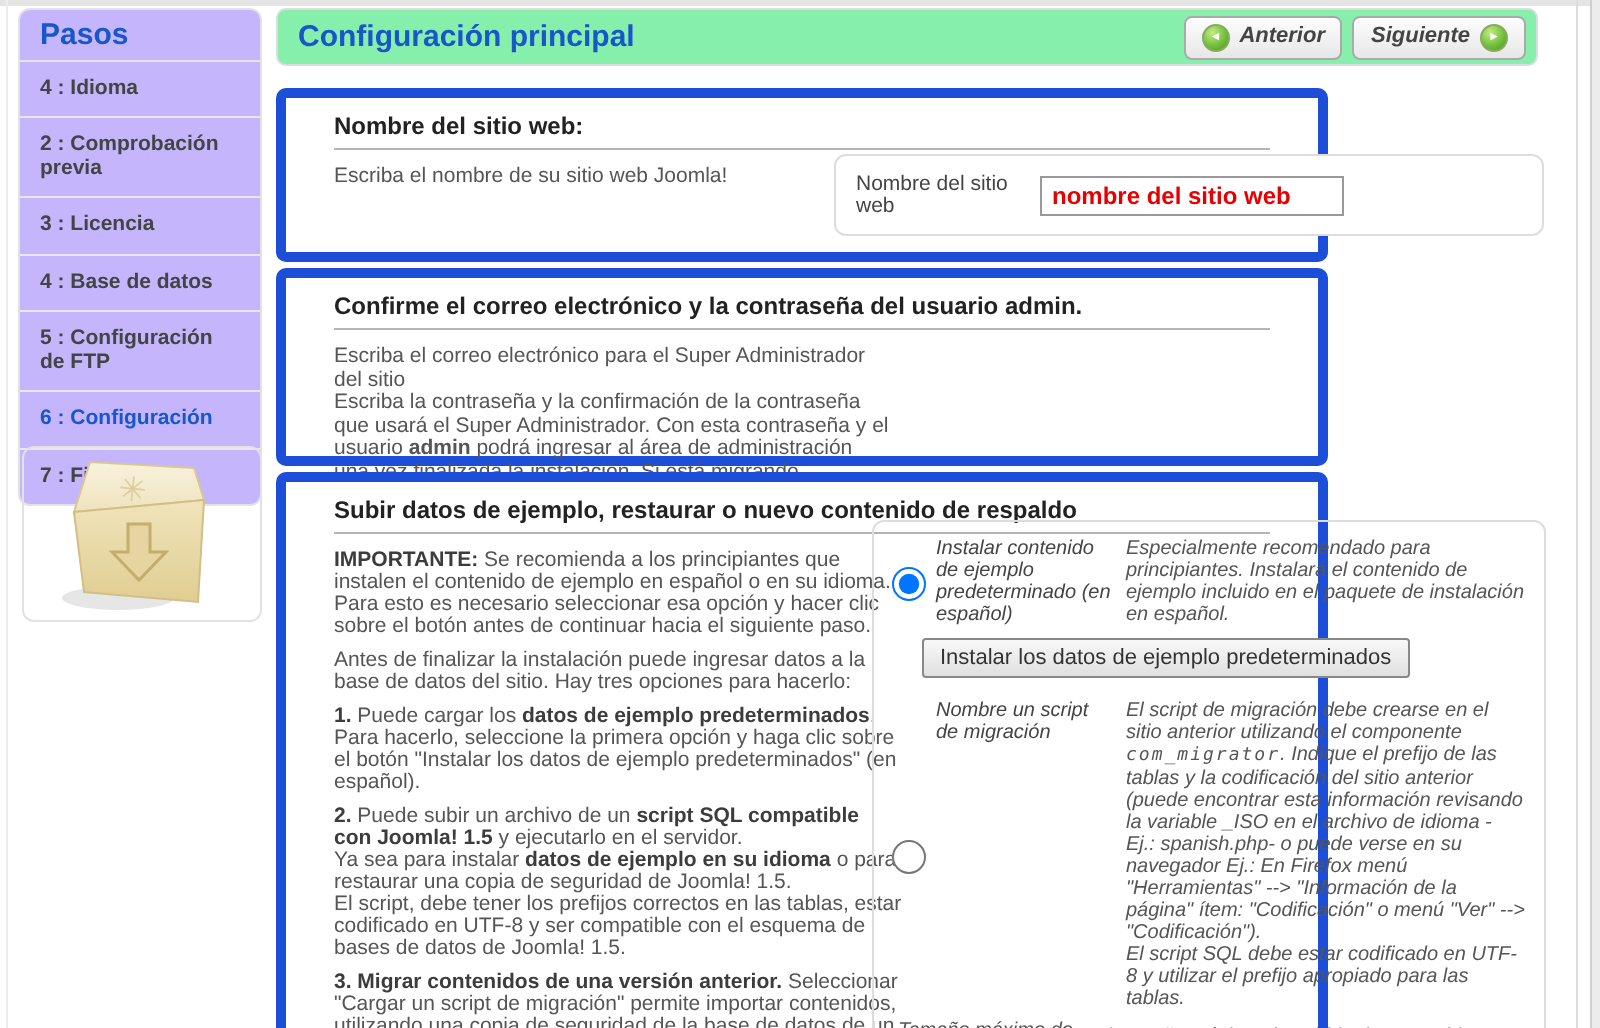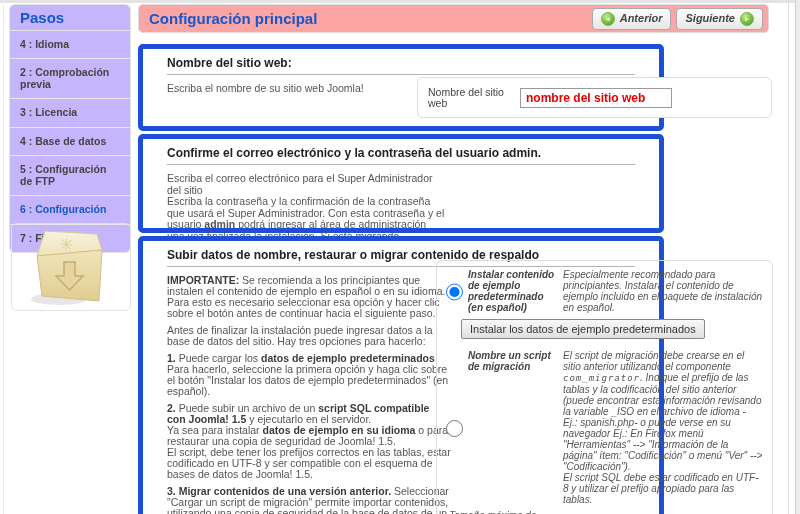--- a/index.html
+++ b/index.html
@@ -24,21 +24,21 @@
                  border: 1px solid #e2e2e2; border-radius: 6px; overflow: hidden; }
   .sidebar-title { color: #1757c8; font-size: 15px; font-weight: bold; padding: 7px 10px 6px; border-bottom: 1px solid #e5e5e5; }
   .step { padding: 8px 10px; border-bottom: 1px solid #e8e8e8; font-size: 10.5px; font-weight: bold; color: #444; }
   .step:last-child { border-bottom: none; }
   .step.active { color: #1757c8; }
   .cube-box { position: absolute; left: 11px; top: 223px; width: 120px; height: 88px;
               border: 1px solid #e2e2e2; border-radius: 6px; display: flex; align-items: center; justify-content: center; }
 
   
   .header-box { position: absolute; left: 138px; top: 4px; width: 631px; height: 29px;
-                border: 1px solid #ddd; border-radius: 5px; background: #fca5a5;
+                border: 1px solid #ddd; border-radius: 5px; background: #86efac;
                 display: flex; align-items: center; padding: 0 5px 0 10px; }
   .page-title { color: #1757c8; font-size: 15px; font-weight: bold; }
   .header-buttons { margin-left: auto; display: flex; gap: 5px; }
   .nav-button { display: inline-flex; align-items: center; gap: 5px; cursor: pointer;
                 border: 1px solid #aaa; border-radius: 4px; padding: 3px 8px;
                 background: linear-gradient(#fdfdfd, #e7e7e7); font-weight: bold; font-size: 11px; color: #444; font-style: italic; }
   .green-icon { width: 14px; height: 14px; border-radius: 50%; flex: 0 0 14px;
                 background: radial-gradient(circle at 35% 28%, #c4ec84, #74c03c 55%, #4f9220);
                 border: 1px solid #86ab62; color: #fff; font-size: 6px; line-height: 12px; text-align: center; }
 
@@ -65,21 +65,21 @@
   
   .s3-left { width: 284px; }
   .s3-left p { margin-bottom: 6px; line-height: 11px; color: #555; }
   .s3-left b { color: #3c3c3c; }
   code { font-family: "DejaVu Sans Mono", monospace; font-size: 9px; letter-spacing: 1px; color: #555; }
 
   .sample-panel { position: absolute; left: 293px; top: 19px; width: 337px; height: 520px;
                   border: 1px solid #ddd; border-radius: 6px; padding: 8px 9px; }
   .option-row { display: grid; grid-template-columns: 17px 90px auto; column-gap: 5px; margin-bottom: 5px; }
   .option-row input[type=radio] { margin-top: 2px; }
-  .option-label { font-style: italic; font-weight: bold; color: #444; font-size: 10px; line-height: 11px; }
+  .option-label { font-style: italic; font-weight: normal; color: #444; font-size: 10px; line-height: 11px; }
   .option-desc  { font-style: italic; color: #555; font-size: 10px; line-height: 11px; }
   .install-button { margin: 1px 0 11px 15px; padding: 3px 8px; cursor: pointer;
                     border: 1px solid #888; border-radius: 2px; background: linear-gradient(#f8f8f8, #e0e0e0);
                     font-family: "Liberation Sans", sans-serif; font-size: 11px; color: #333; }
   .mig-row { display: grid; grid-template-columns: 94px auto; column-gap: 4px; margin: 0 0 6px 3px; }
   .mig-label { font-style: italic; color: #555; font-size: 10px; line-height: 11px; }
   .mig-value { font-style: italic; color: #444; font-size: 10px; line-height: 11px; padding-top: 3px; }
 </style>
 </head>
 <body>
@@ -142,21 +142,21 @@
     <input type="text" class="red-input" value="nombre del sitio web" style="">
   </div>
 </div>
 
 <div class="section" id="section-admin">
   <div class="section-heading">Confirme el correo electrónico y la contraseña del usuario admin.</div>
   <div class="left-desc">Escriba el correo electrónico para el Super Administrador del sitio<br>Escriba la contraseña y la confirmación de la contraseña que usará el Super Administrador. Con esta contraseña y el usuario <b>admin</b> podrá ingresar al área de administración una vez finalizada la instalación. Si está migrando contenido o recuperando una copia de seguridad puede ignorar esta sección ya que los datos de los usuarios serán migrados automáticamente.</div>
 </div>
 
 <div class="section" id="section-sample">
-  <div class="section-heading">Subir datos de nombre, restaurar o migrar contenido de respaldo</div>
+  <div class="section-heading">Subir datos de ejemplo, restaurar o nuevo contenido de respaldo</div>
 
   <div class="s3-left">
     <p><b>IMPORTANTE:</b> Se recomienda a los principiantes que instalen el contenido de ejemplo en español o en su idioma. Para esto es necesario seleccionar esa opción y hacer clic sobre el botón antes de continuar hacia el siguiente paso.</p>
     <p>Antes de finalizar la instalación puede ingresar datos a la base de datos del sitio. Hay tres opciones para hacerlo:</p>
     <p><b>1.</b> Puede cargar los <b>datos de ejemplo predeterminados</b>. Para hacerlo, seleccione la primera opción y haga clic sobre el botón "Instalar los datos de ejemplo predeterminados" (en español).</p>
     <p><b>2.</b> Puede subir un archivo de un <b>script SQL compatible con Joomla! 1.5</b> y ejecutarlo en el servidor.<br>Ya sea para instalar <b>datos de ejemplo en su idioma</b> o para restaurar una copia de seguridad de Joomla! 1.5.<br>El script, debe tener los prefijos correctos en las tablas, estar codificado en UTF-8 y ser compatible con el esquema de bases de datos de Joomla! 1.5.</p>
     <p><b>3. Migrar contenidos de una versión anterior.</b> Seleccionar "Cargar un script de migración" permite importar contenidos, utilizando una copia de seguridad de la base de datos de un sitio con una versión anterior de Joomla!, en el nuevo sitio con Joomla! 1.5. Las conversiones necesarias se hacen al vuelo, mientras se realiza la instalación. La copia de seguridad necesaria puede hacerse automáticamente utilizando el componente  en el sitio anterior.Para más información vea la .</p>
   </div>
 
   <div class="sample-panel">

